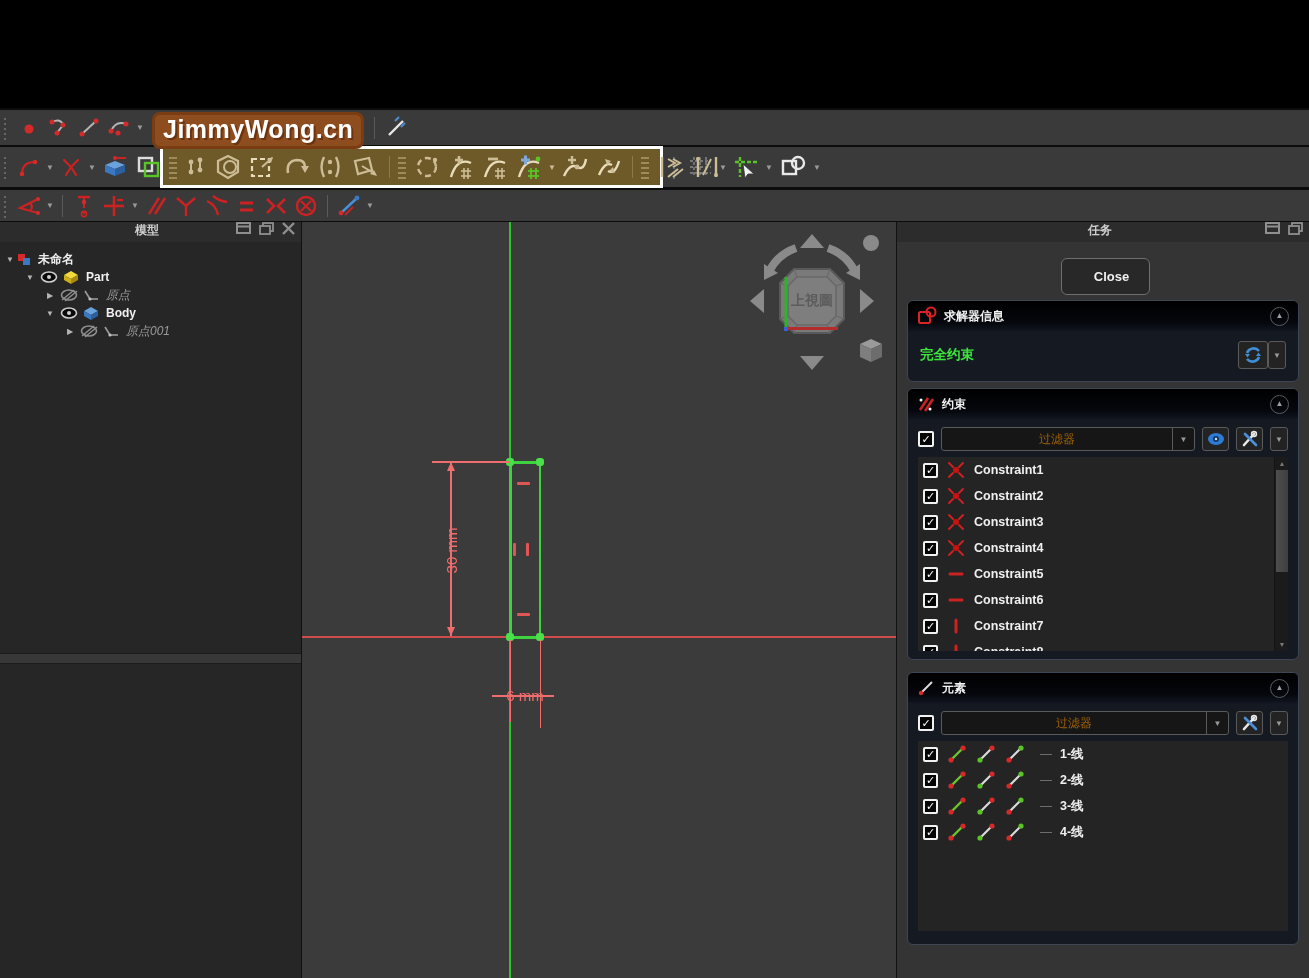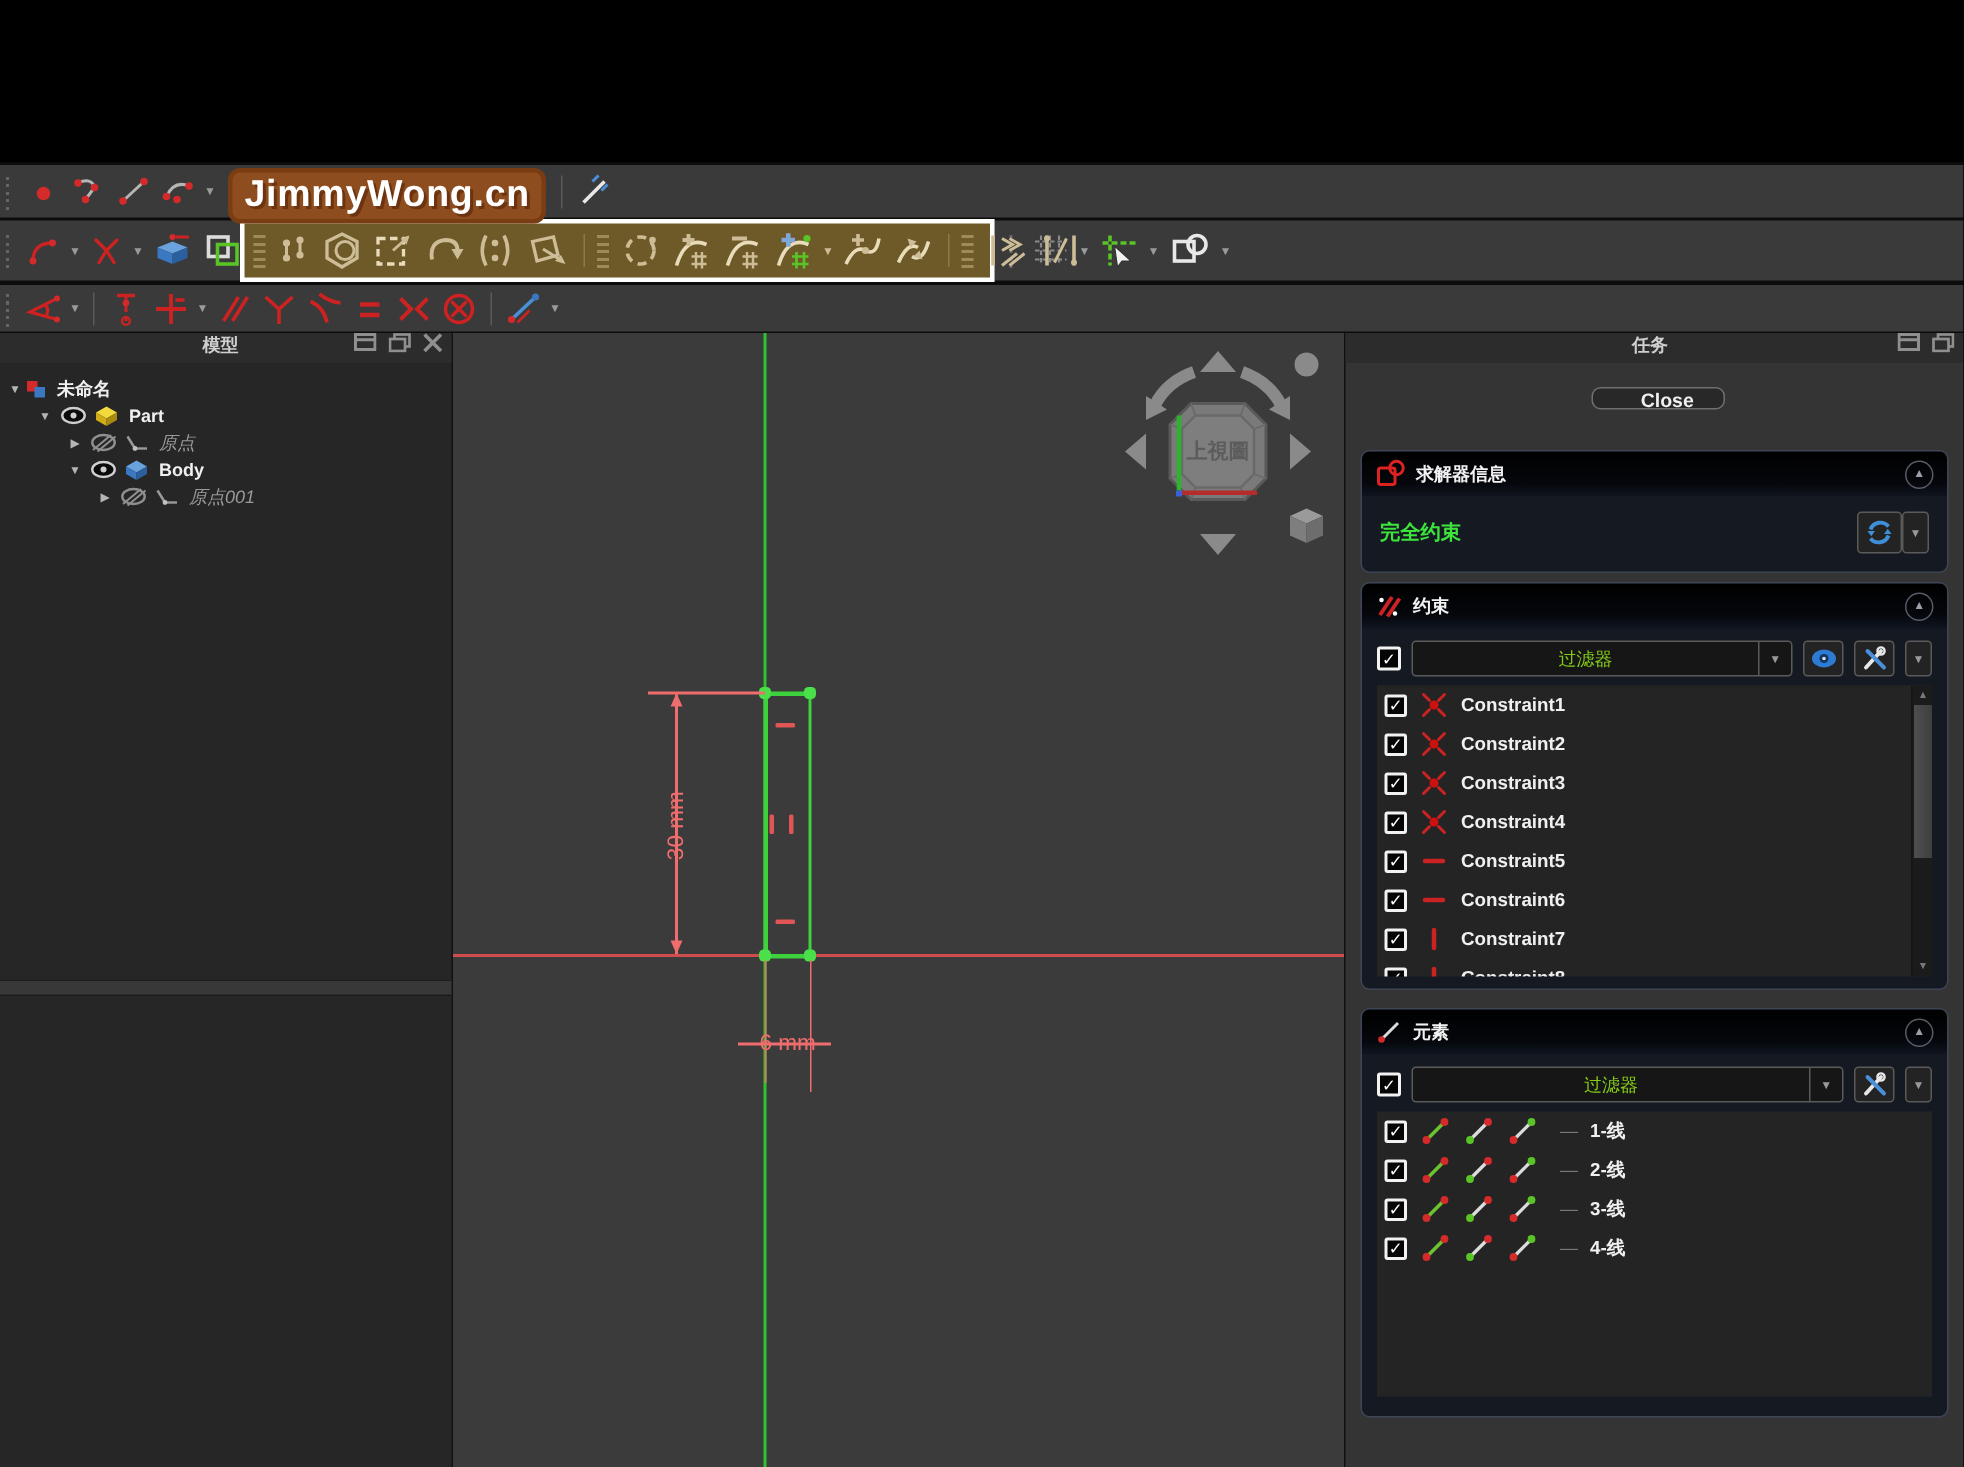--- a/index.html
+++ b/index.html
@@ -62,33 +62,33 @@
   .dim-label { position:absolute; color:#f06d6d; font-size:15px; text-align:center; }
   .cmark { position:absolute; background:#e05555; border-radius:1px; }
   .arrow-up   { position:absolute; width:0; height:0; border-left:4px solid transparent; border-right:4px solid transparent; border-bottom:9px solid #f06d6d; }
   .arrow-down { position:absolute; width:0; height:0; border-left:4px solid transparent; border-right:4px solid transparent; border-top:9px solid #f06d6d; }
 
   
   #navcube { position:absolute; left:440px; top:6px; width:140px; height:148px;text-decoration:underline; }
   #navcube-label { position:absolute; left:38px; top:64px; width:64px; text-align:center; font-size:14px; font-weight:bold; color:#5c5c5c; }
 
   
-  #task-close { position:absolute; left:164px; top:36px; width:89px; height:15px; background:#282828;
+  #task-close { position:absolute; left:164px; top:36px; width:89px; height:37px; background:#282828;
      border:1.5px solid #6f6f6f; border-radius:6px; color:#f0f0f0; font-weight:bold; font-size:13px;padding-left:12px; }
   .task-box { position:absolute; left:10px; width:392px; background:#151a22; border:1px solid #3e4656; border-radius:6px; overflow:hidden; }
   .box-header { height:30px; display:flex; align-items:center; gap:7px; padding:0 9px;
      background:linear-gradient(#000 0%,#05070c 70%,#10151f 100%); }
   .box-title { font-size:12px; font-weight:bold; color:#f2f2f2; }
   .collapse-btn { margin-left:auto; width:19px; height:19px; border:1.5px solid #565b66; border-radius:50%;
      color:#9aa0ab; font-size:8px; display:flex; align-items:center; justify-content:center; line-height:1; }
   .filter-row { display:flex; align-items:center; gap:7px; padding:8px 10px 6px 10px; }
   .chk { width:16px; height:16px; background:#050505; border:2px solid #f2f2f2; border-radius:2px;
      color:#fff; font-size:11px; display:flex; align-items:center; justify-content:center; flex:0 0 auto; }
   .selectbox { flex:1; height:24px; background:#161616; border:1px solid #5a5a5a; border-radius:3px; display:flex; align-items:center; }
-  .selectbox .lbl { flex:1; text-align:center; font-size:12px; color:#84cc16; }
+  .selectbox .lbl { flex:1; text-align:center; font-size:12px; color:#a16207; }
   .selectbox .arr { width:22px; align-self:stretch; border-left:1px solid #5a5a5a; color:#999; font-size:8px;
      display:flex; align-items:center; justify-content:center; }
   .icon-btn { height:24px; min-width:27px; background:#232323; border:1px solid #5a5a5a; border-radius:3px;
      display:flex; align-items:center; justify-content:center; flex:0 0 auto; }
   .dd-btn { height:24px; width:18px; background:#232323; border:1px solid #5a5a5a; border-radius:3px;
      color:#999; font-size:8px; display:flex; align-items:center; justify-content:center; flex:0 0 auto; }
   .list { background:#242424; margin:0 10px; position:relative; overflow:hidden; }
   .list-row { display:flex; align-items:center; gap:9px; height:26px; padding-left:5px; }
   .list-row .chk { width:15px; height:15px; }
   .row-label { font-size:12.5px; font-weight:bold; color:#f0f0f0; }

